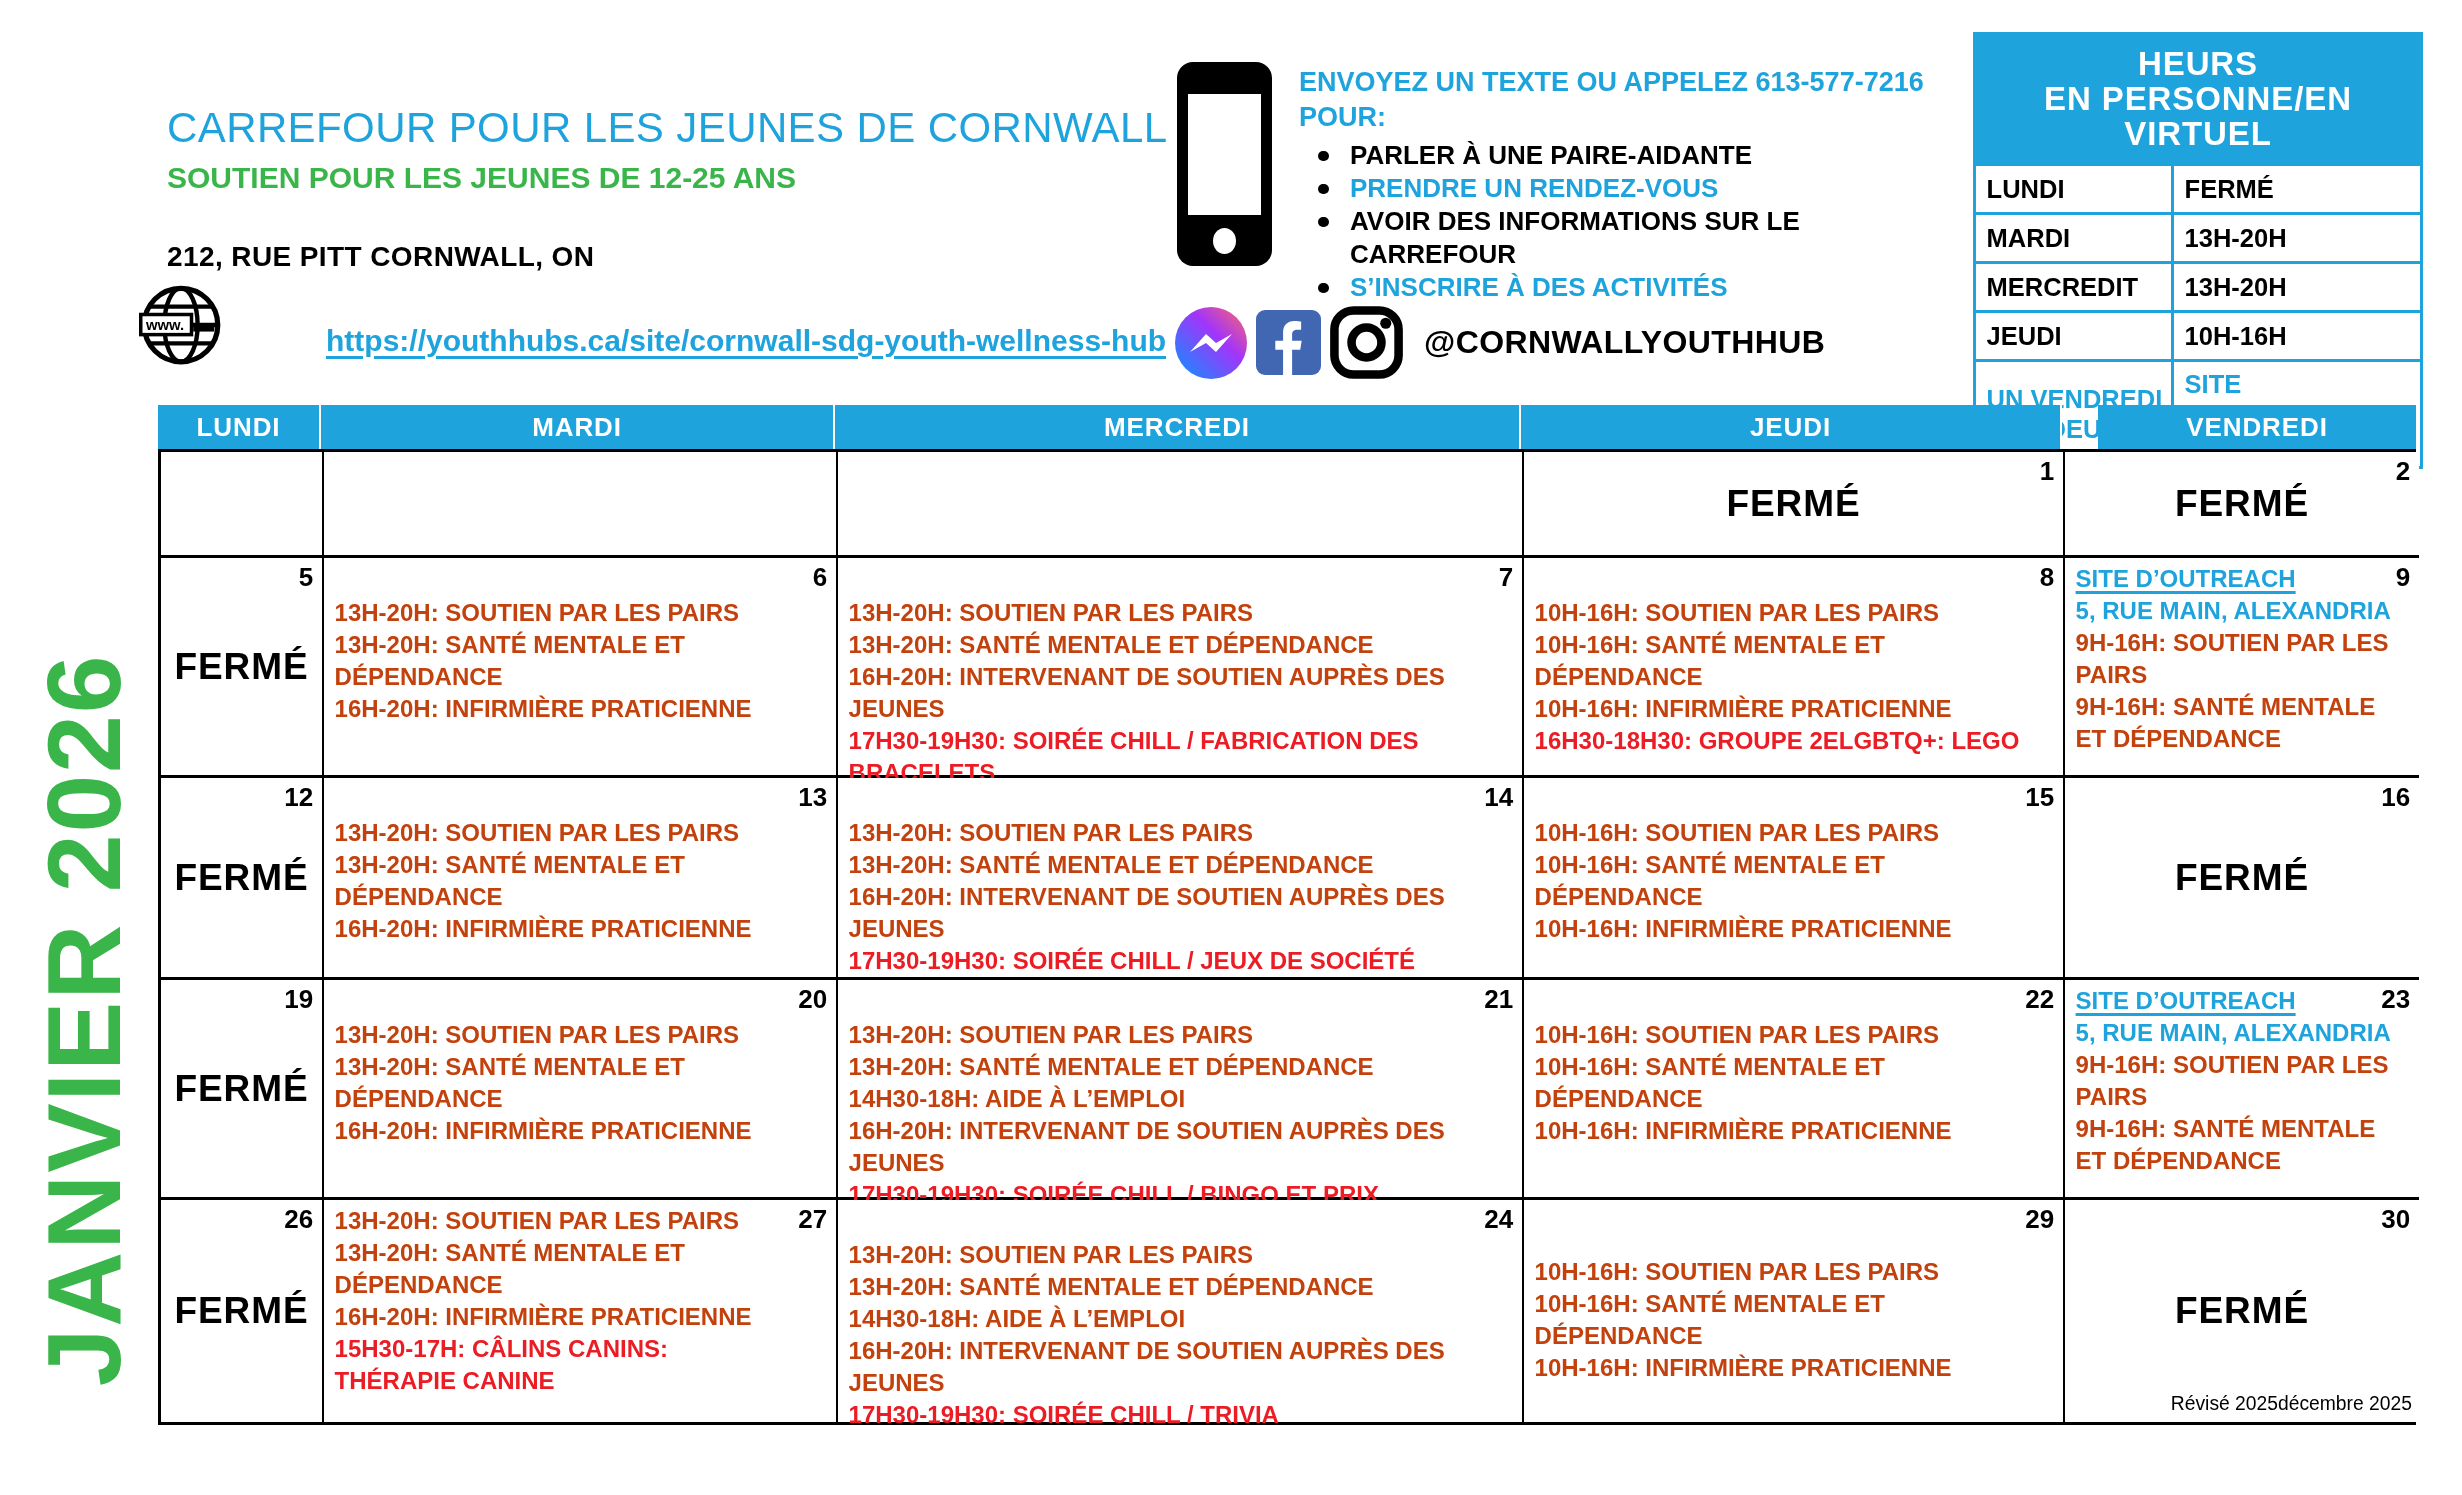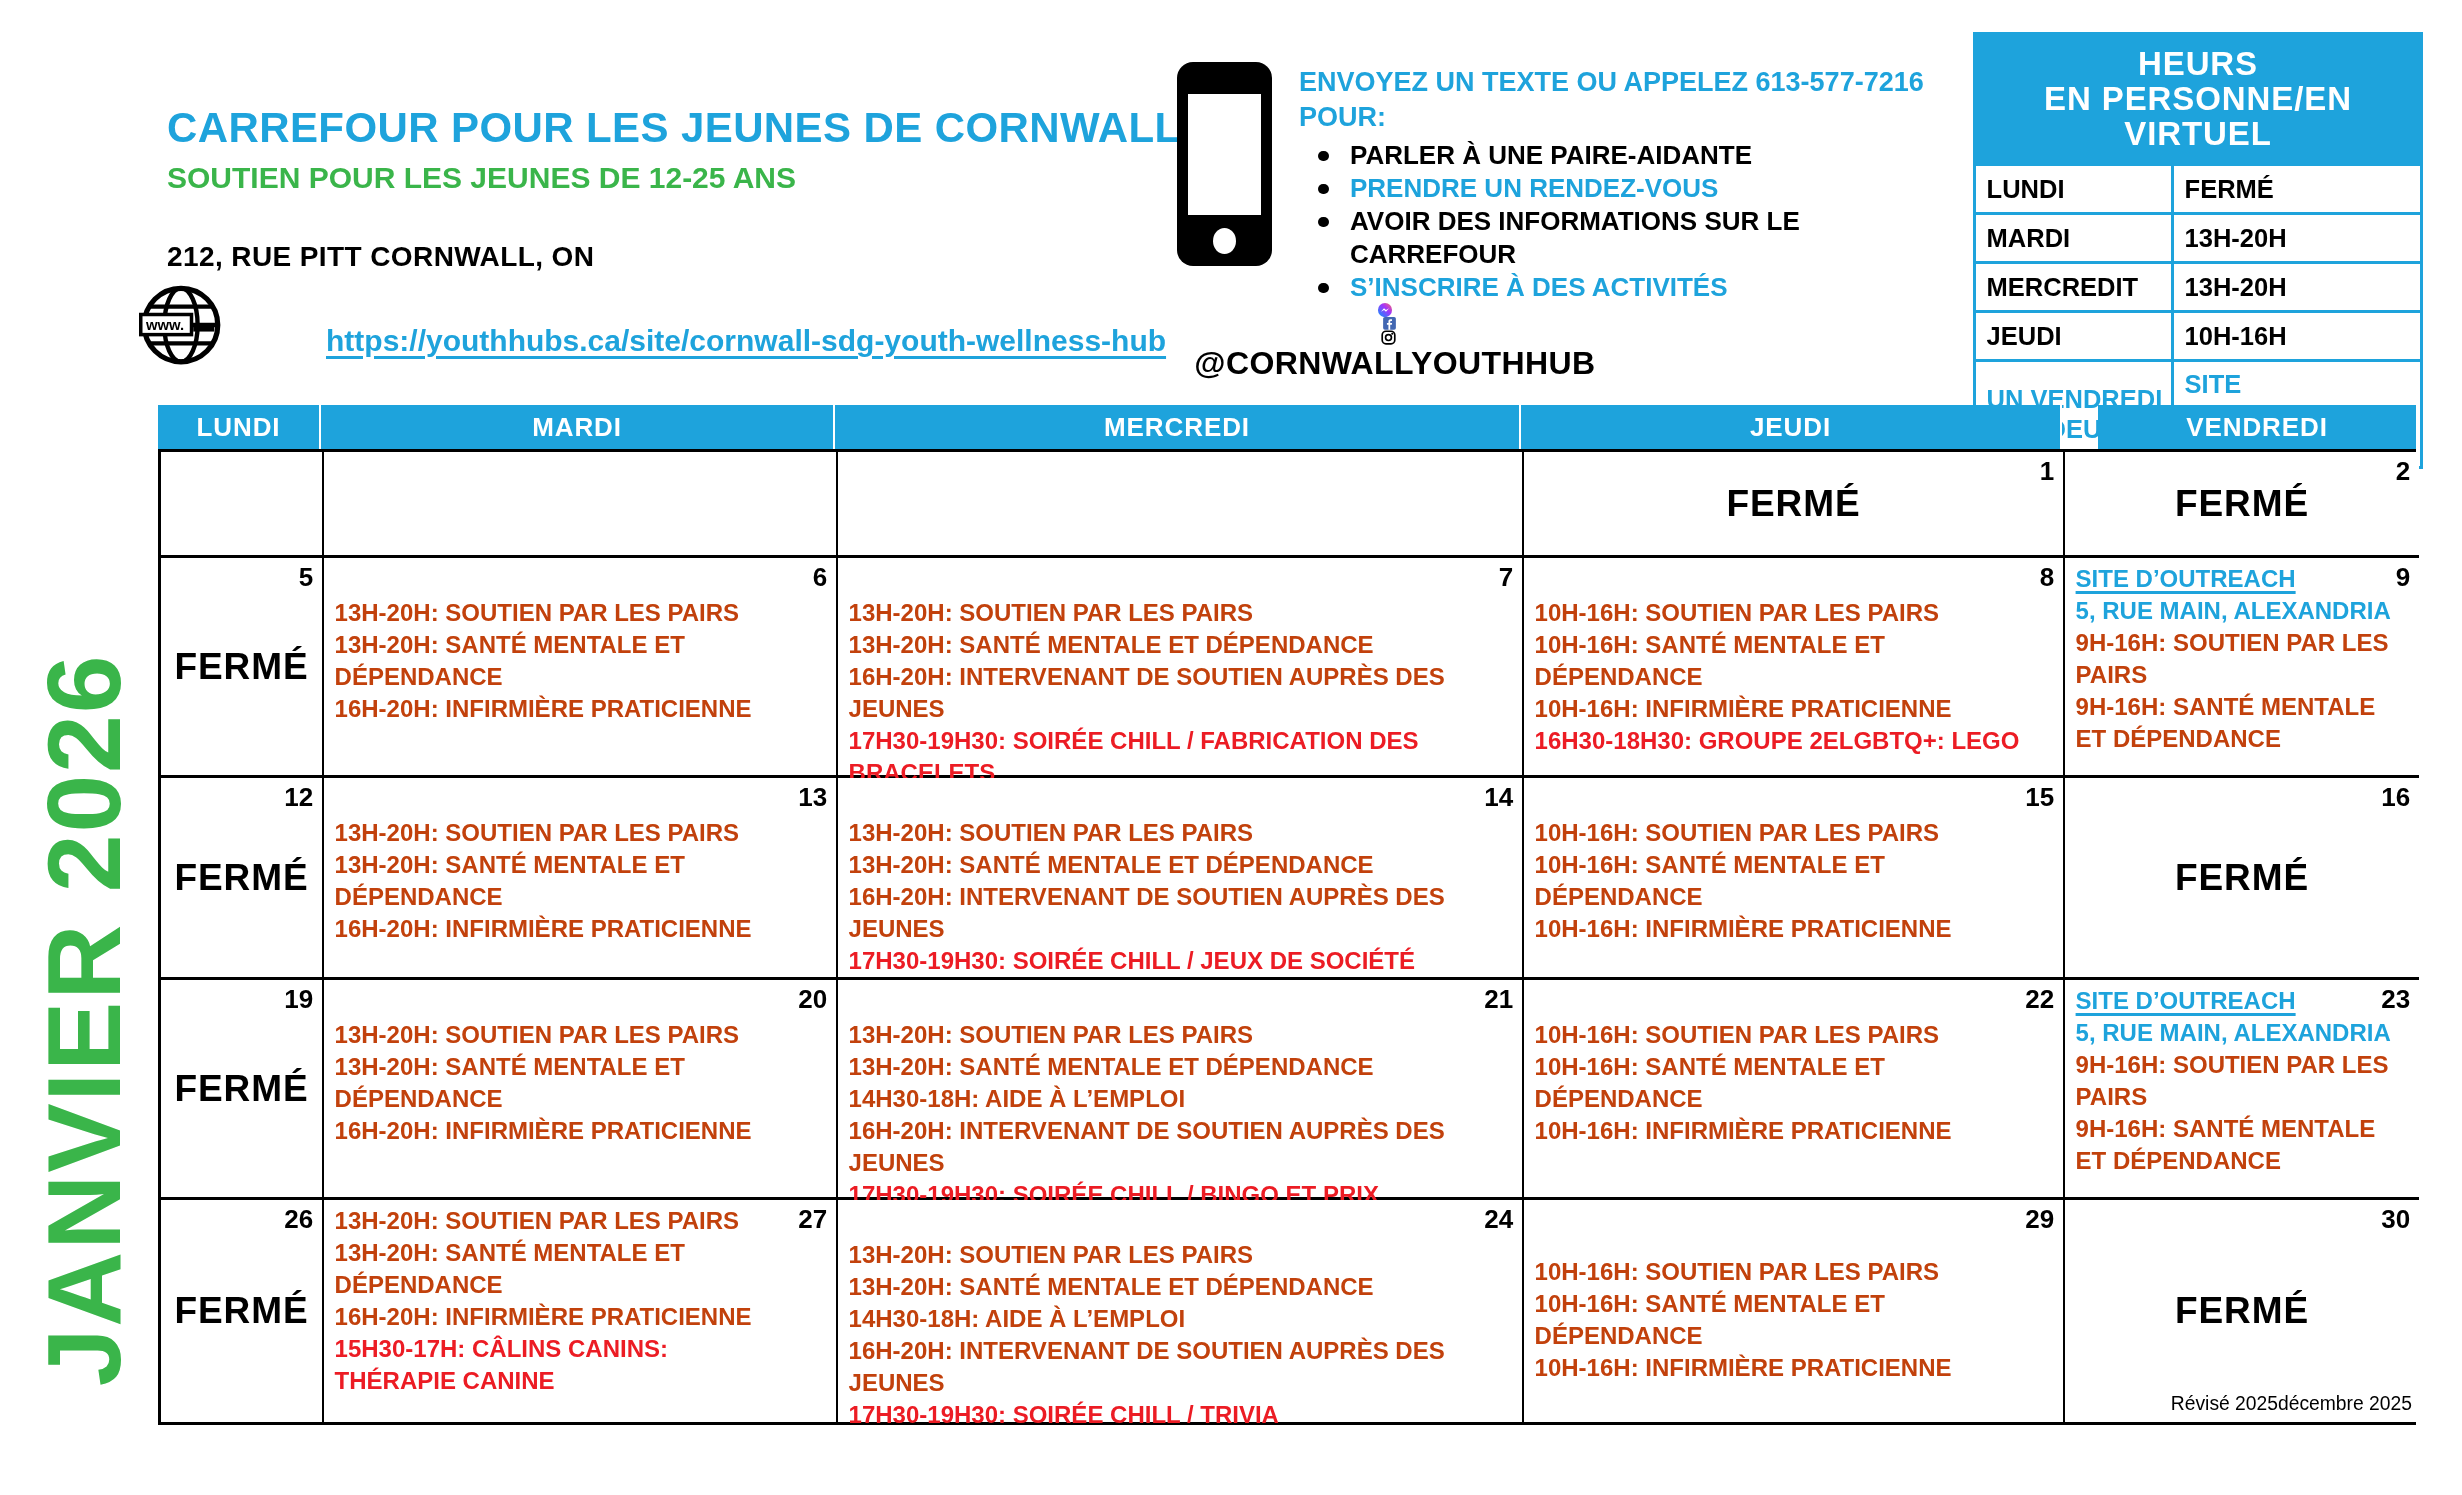--- a/index.html
+++ b/index.html
@@ -13,21 +13,21 @@
   html,body{width:2462px;height:1495px;}
   body{
     background:#fff;
     font-family:"Liberation Sans", sans-serif;
     position:relative;
     overflow:hidden;
     color:#000;
   }
   
   .hdr{position:absolute;left:167px;top:104px;width:1011px;}
-  .hdr .title{font-size:42px;font-weight:bold;color:var(--blue);letter-spacing:0.4px;white-space:nowrap;}
+  .hdr .title{font-size:42px;font-weight:normal;color:var(--blue);letter-spacing:0.4px;white-space:nowrap;}
   .hdr .subtitle{font-size:30px;font-weight:bold;color:var(--green);margin-top:8.8px;white-space:nowrap;}
   .hdr .address{font-size:28px;font-weight:bold;color:#000000;margin-top:46px;letter-spacing:0.4px;}
   .globe{position:absolute;left:139px;top:283px;width:84px;height:84px;}
   .weblink{
     position:absolute;left:290px;top:324px;font-size:30px;font-weight:bold;
     color:var(--blue);text-decoration:underline;text-decoration-thickness:2.6px;text-underline-offset:5.3px;white-space:nowrap;margin-left:36px;
   }
   
   .phone{position:absolute;left:1177px;top:62px;width:95px;height:204px;background:#000;border-radius:16px;}
   .phone .screen{position:absolute;left:11.4px;right:11.4px;top:32px;bottom:51px;background:#fff;}
@@ -38,21 +38,21 @@
   .contact li{
     font-size:26px;font-weight:bold;line-height:33px;
     padding-left:51px;position:relative;width:563px;
   }
   .contact li::before{
     content:"";position:absolute;left:19.3px;top:12.3px;width:10.6px;height:10.6px;border-radius:50%;background:#000;
   }
   .contact li.blue{color:var(--blue);}
   .contact li.blue::before{background:#000;}
   
-  .social{position:absolute;left:1175px;top:303px;height:79px;display:flex;align-items:center;flex-direction:column;}
+  .social{position:absolute;left:1175px;top:303px;height:79px;display:flex;align-items:center;}
   .msn{width:72px;height:72px;}
   .fb{width:65px;height:65px;margin-left:8.8px;}
   .ig{width:77px;height:77px;margin-left:7px;}
   .handle{font-size:32px;font-weight:bold;margin-left:19.3px;letter-spacing:0.4px;}
   
   .hours{position:absolute;left:1973px;top:32px;width:450px;border:3.5px solid var(--blue);background:#fff;}
   .hours-head{background:var(--blue);color:#fff;text-align:center;padding:10.6px 3.5px 12.3px 3.5px;}
   .hours-head .h1,.hours-head .h2{font-size:33px;font-weight:bold;line-height:35px;letter-spacing:0.9px;}
   .hours-row{display:grid;grid-template-columns:195px 1fr;border-top:3.5px solid var(--blue);}
   .hours-row > div{

